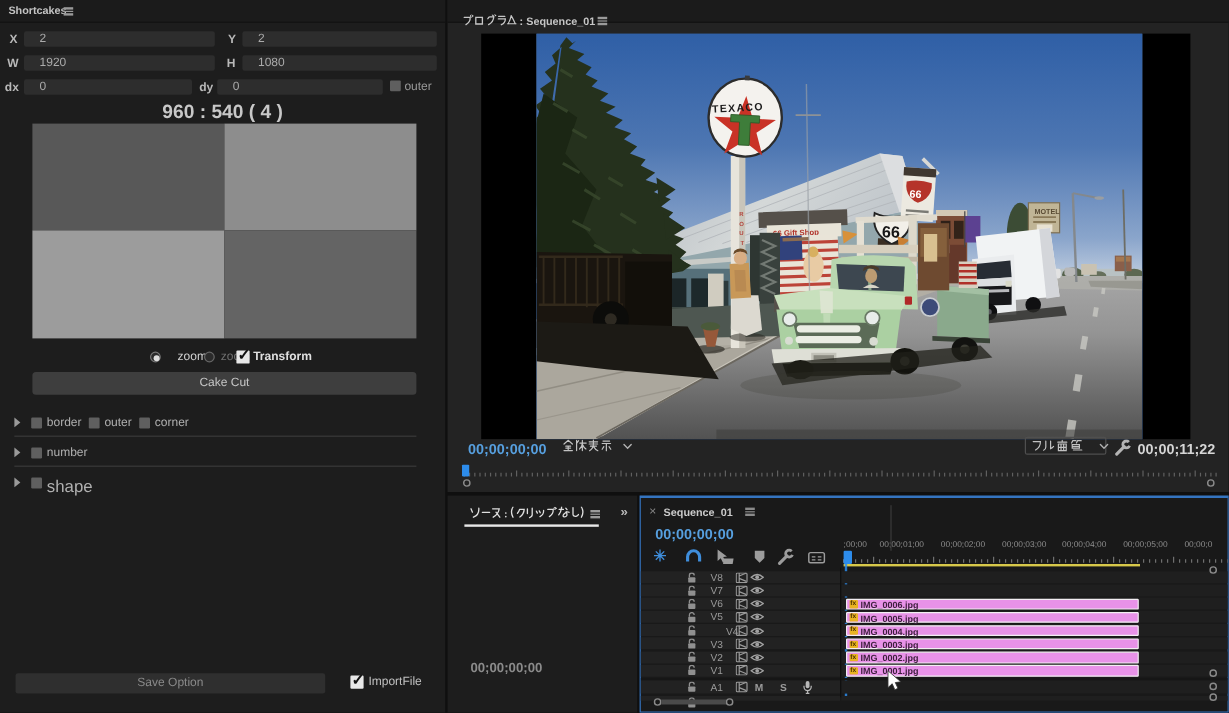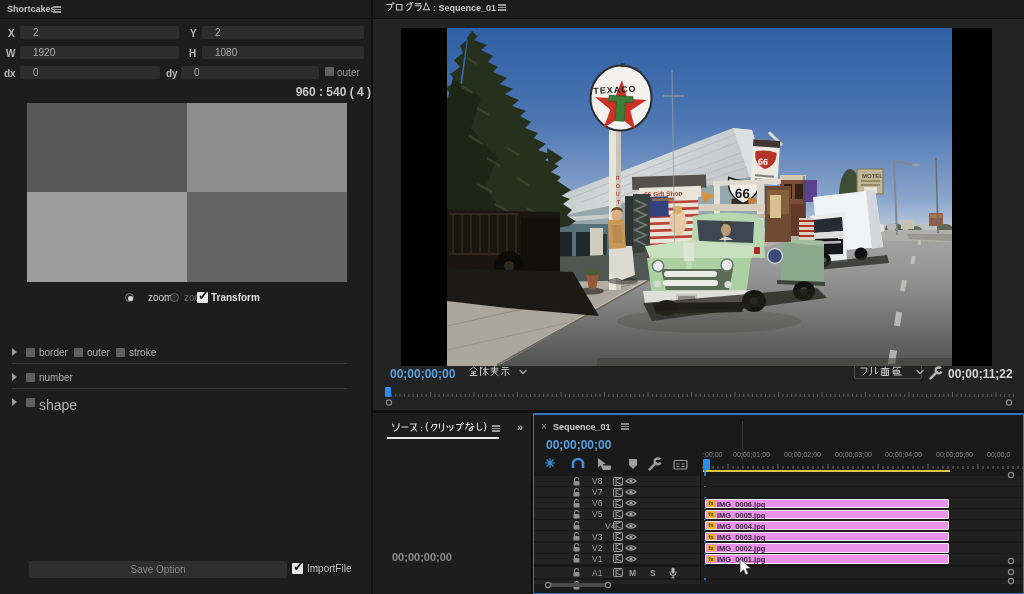--- a/index.html
+++ b/index.html
@@ -42,62 +42,63 @@
     <div class="abs lbl" style="left:189px;top:48px">H</div>
     <div class="field" style="left:202px;top:46px;width:162px">1080</div>
 
     <div class="abs lbl" style="left:4px;top:68px">dx</div>
     <div class="field" style="left:20px;top:66px;width:140px">0</div>
     <div class="abs lbl" style="left:166px;top:68px">dy</div>
     <div class="field" style="left:181px;top:66px;width:138px">0</div>
     <div class="chk" style="left:325px;top:67px"></div>
     <div class="abs" style="left:337px;top:67px;color:#9a9a9a;font-size:10px">outer</div>
 
-    <div class="abs" style="left:0;top:85px;width:371px;text-align:right;color:#c8c8c8;font-size:12px;font-weight:bold">960 : 540 ( 4 )</div>
+    <div class="abs" style="left:0;top:85px;width:371px;text-align:center;color:#c8c8c8;font-size:16px;font-weight:bold">960 : 540 ( 4 )</div>
 
     <div class="abs" style="left:27px;top:103px;width:160px;height:89px;background:#585858"></div>
     <div class="abs" style="left:187px;top:103px;width:160px;height:89px;background:#8d8d8d"></div>
     <div class="abs" style="left:27px;top:192px;width:160px;height:90px;background:#9c9c9c"></div>
     <div class="abs" style="left:187px;top:192px;width:160px;height:90px;background:#646464"></div>
 
     <div class="abs" style="left:125px;top:293px;width:9px;height:9px;border-radius:50%;background:#2a2a2a;border:1px solid #777"></div>
     <div class="abs" style="left:128px;top:296px;width:5px;height:5px;border-radius:50%;background:#ddd"></div>
     <div class="abs" style="left:148px;top:292px;color:#d0d0d0;font-size:10px;font-weight:normal">zoom</div>
     <div class="abs" style="left:170px;top:293px;width:9px;height:9px;border-radius:50%;background:#2a2a2a;border:1px solid #666"></div>
     <div class="abs" style="left:184px;top:292px;color:#6f6f6f;font-size:10px">zoom</div>
     <div class="chkw" style="left:197px;top:292px"></div>
     <div class="abs" style="left:198px;top:288px;color:#111;font-size:13px;font-weight:bold">✓</div>
     <div class="abs" style="left:211px;top:292px;color:#e0e0e0;font-size:10px;font-weight:bold">Transform</div>
 
+    <div class="abs" style="left:27px;top:310px;width:320px;height:19px;background:#3e3e3e;border-radius:3px;text-align:center;line-height:19px;color:#c6c6c6;font-size:10px">Cake Cut</div>
 
     <div class="tri" style="left:12px;top:348px"></div>
     <div class="chk" style="left:26px;top:348px"></div>
     <div class="abs" style="left:39px;top:347px;color:#b0b0b0;font-size:10px">border</div>
     <div class="chk" style="left:74px;top:348px"></div>
     <div class="abs" style="left:87px;top:347px;color:#b0b0b0;font-size:10px">outer</div>
     <div class="chk" style="left:116px;top:348px"></div>
-    <div class="abs" style="left:129px;top:347px;color:#b0b0b0;font-size:10px">stroke</div>
+    <div class="abs" style="left:129px;top:347px;color:#b0b0b0;font-size:10px">corner</div>
     <div class="hr" style="left:12px;top:363px;width:335px"></div>
     <div class="tri" style="left:12px;top:373px"></div>
     <div class="chk" style="left:26px;top:373px"></div>
     <div class="abs" style="left:39px;top:372px;color:#b0b0b0;font-size:10px">number</div>
     <div class="hr" style="left:12px;top:388px;width:335px"></div>
     <div class="tri" style="left:12px;top:398px"></div>
     <div class="chk" style="left:26px;top:398px"></div>
     <div class="abs" style="left:39px;top:397px;color:#b0b0b0;font-size:14px">shape</div>
 
-    <div class="abs" style="left:29px;top:561px;width:258px;height:17px;background:#2f2f2f;border-radius:2px;text-align:center;line-height:17px;color:#8a8a8a;font-size:10px">Save Option</div>
+    <div class="abs" style="left:13px;top:561px;width:258px;height:17px;background:#2f2f2f;border-radius:2px;text-align:center;line-height:17px;color:#8a8a8a;font-size:10px">Save Option</div>
     <div class="chkw" style="left:292px;top:563px"></div>
     <div class="abs" style="left:293px;top:559px;color:#111;font-size:13px;font-weight:bold">✓</div>
     <div class="abs" style="left:307px;top:563px;color:#c0c0c0;font-size:10px">ImportFile</div>
   </div>
 
   <div id="prog" class="abs">
     <div class="tabbar abs"></div>
-    <div class="abs" id="progtab" style="left:13px;top:2px;width:140px;height:12px">
+    <div class="abs" id="progtab" style="left:13px;top:12px;width:140px;height:12px">
         <svg width="46" height="11" viewBox="0 0 46 11" style="position:absolute;left:0;top:0">
       <g fill="none" stroke="#c6c6c6" stroke-width="1.1" stroke-linecap="round">
         <path d="M0.8,2.5 h5 q0.2,4 -3.5,6"></path>
             <circle cx="7" cy="1.3" r="1" stroke-width="0.8"></circle>
         <path d="M10.5,2.5 h5.5 v5.5 h-5.5 z"></path>
         <path d="M20.5,3.6 q0.8,-1.6 1.6,-1.6 h3.4 q-0.3,4.5 -4.3,6.5 M24.3,0.4 l0.9,1 M26.2,0 l0.9,1"></path>
         <path d="M29.5,1.6 h5.2 M29.3,3.8 h5.8 q0,3.3 -3.3,4.8"></path>
         <path d="M40,1 q-0.8,4 -2.6,6.8 M40,1 q2,3.5 3.4,6.8 M37,7.8 h7" stroke-width="1"></path>
       </g>
         </svg>

